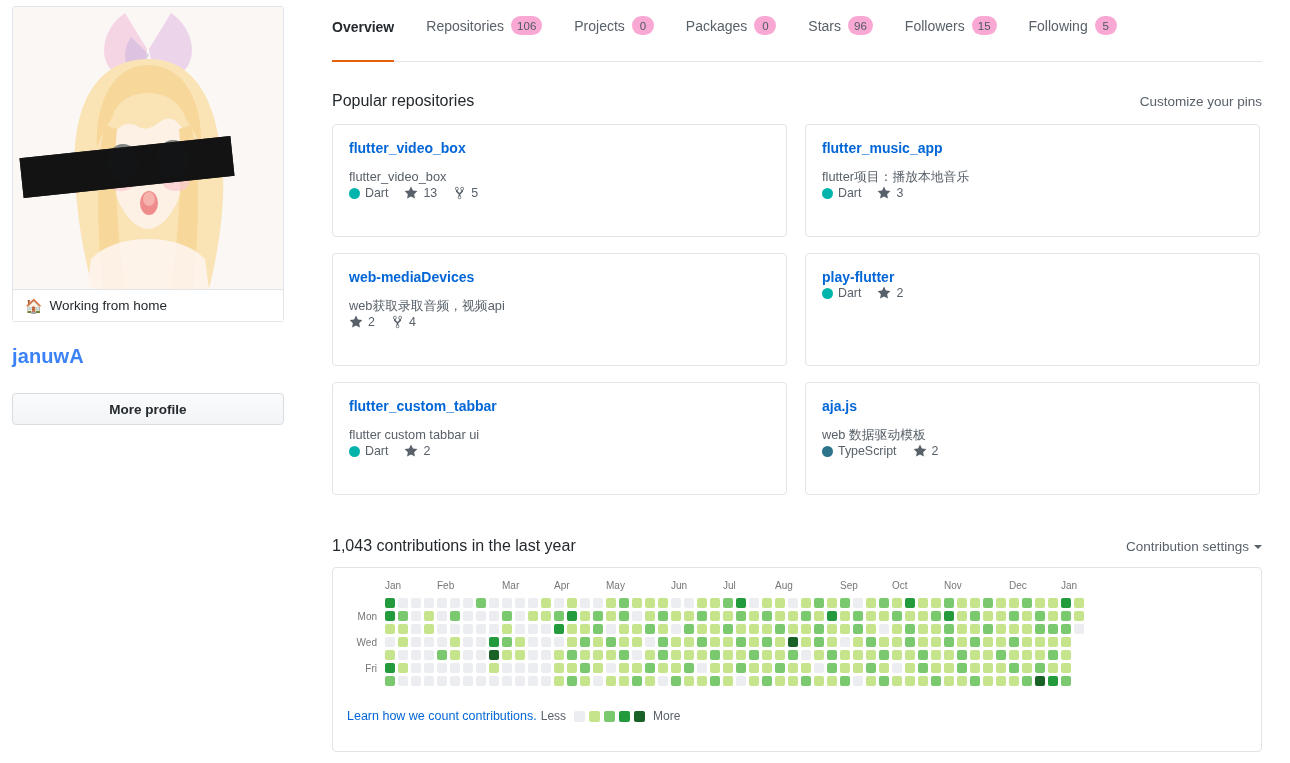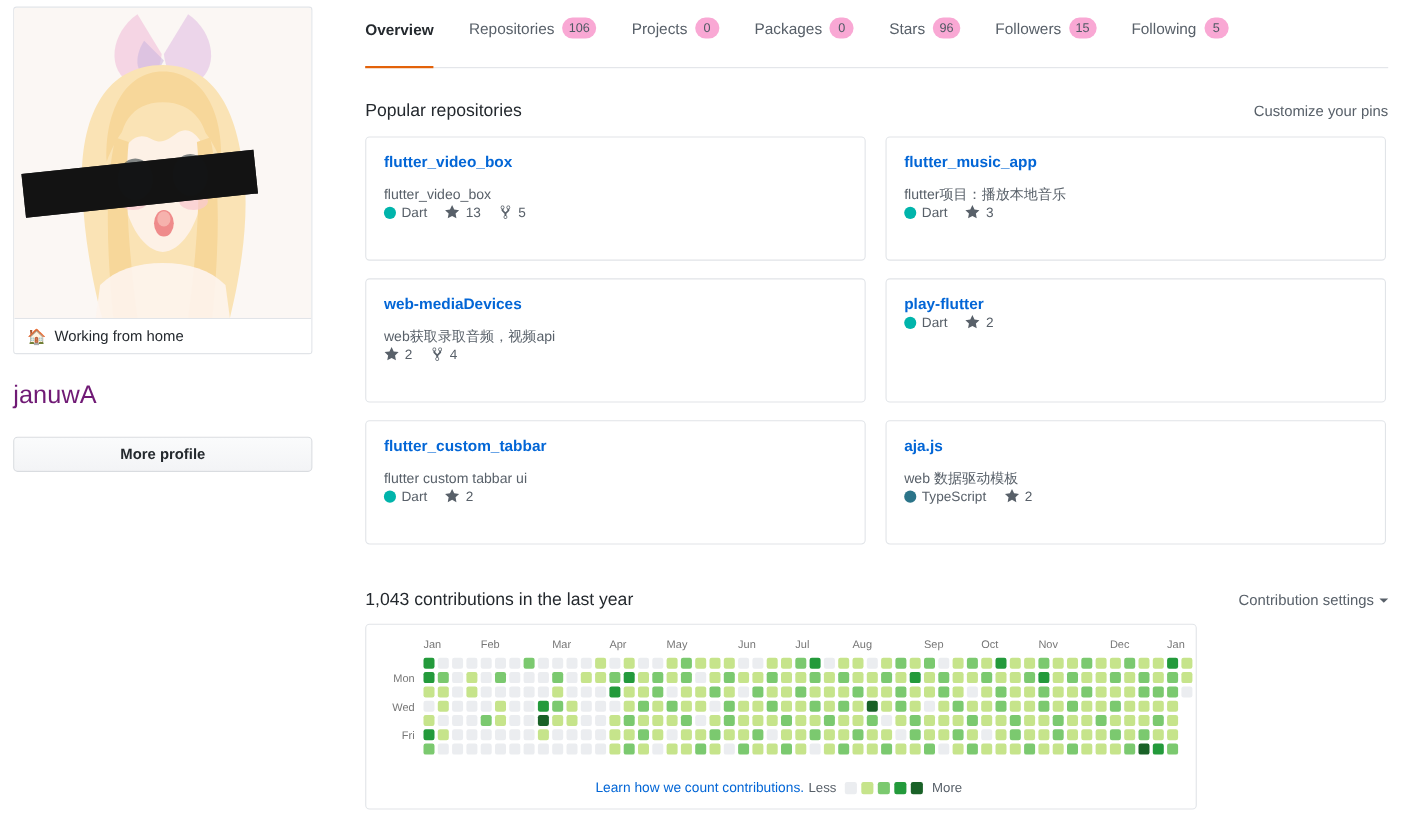--- a/index.html
+++ b/index.html
@@ -26,22 +26,22 @@
     background: #fdf6f3;
   }
   .avatar-img svg { display: block; width: 100%; height: 100%; }
   .status-row {
     display: flex; align-items: center; gap: 7px;
     padding: 8px 12px; border-top: 1px solid #e1e4e8;
     font-size: 13.5px; color: #24292e; background: #fff;
   }
   .status-emoji { font-size: 14px; line-height: 1; }
   .username {
-    margin-top: 22px; font-size: 23px; line-height: 1.25;
-    font-weight: 400; color: #701a75; letter-spacing: .1px;
+    margin-top: 22px; font-size: 20px; line-height: 1.25;
+    font-weight: 700; color: #3b82f6; letter-spacing: .1px;
   }
   .edit-profile-btn {
     margin-top: 24px; width: 272px; height: 32px;
     display: flex; align-items: center; justify-content: center;
     font-size: 13.5px; font-weight: 600; color: #24292e;
     background: linear-gradient(#fafbfc,#f3f4f6);
     border: 1px solid #d9dce0; border-radius: 4px; cursor: pointer;
   }
 
   
@@ -114,26 +114,26 @@
     font-size: 13.5px; color: #586069; cursor: pointer;
     display: flex; align-items: center; gap: 5px;
   }
   .caret {
     width: 0; height: 0; border-left: 4px solid transparent;
     border-right: 4px solid transparent; border-top: 4px solid #586069;
     display: inline-block;
   }
   .contrib-box {
     margin-top: 12px; border: 1px solid #e1e4e8; border-radius: 4px;
-    background: #fff; padding: 10px 14px 12px 14px; width: 756px;
+    background: #fff; padding: 10px 14px 28px 14px; width: 930px;
   }
   .graph-wrap { position: relative; height: 125px; }
   .graph-svg { display: block; }
   .contrib-foot {
-    display: flex; align-items: center; justify-content: center;
+    display: flex; align-items: center; justify-content: flex-start;
     margin-top: 6px;
   }
   .learn-link { font-size: 12.5px; color: #0366d6; cursor: pointer; }
   .legend { display: flex; align-items: center; gap: 4px; font-size: 12px; color: #586069; }
   .legend-cell { width: 11px; height: 11px; border-radius: 2px; display: inline-block; }
   .legend-label { padding: 0 4px; }
 </style>
 </head>
 <body>
 

